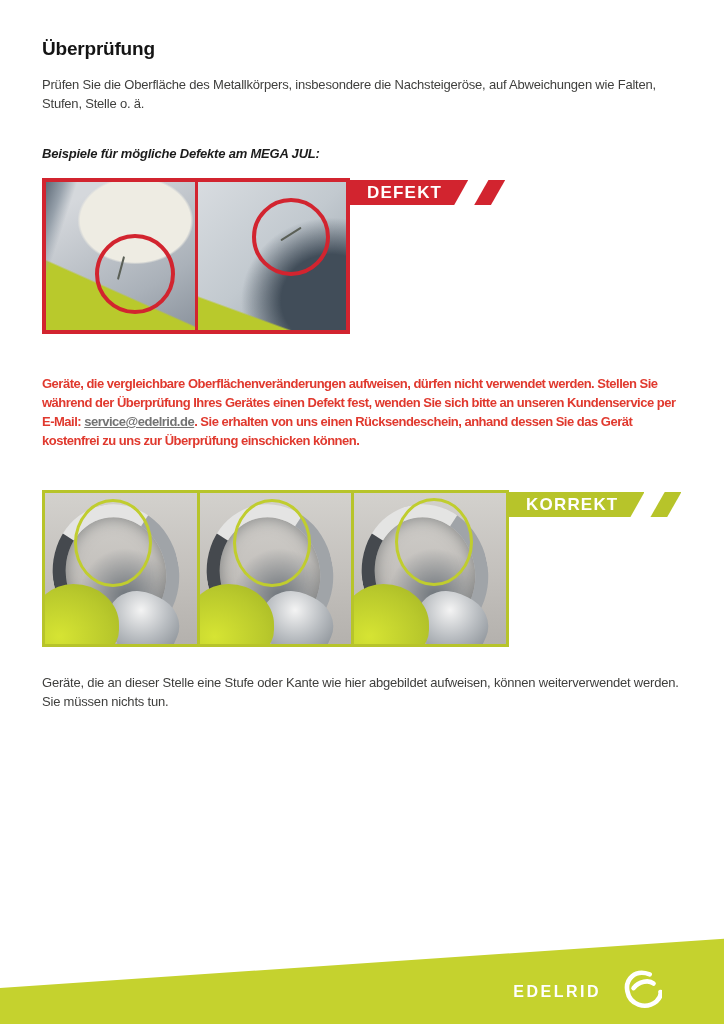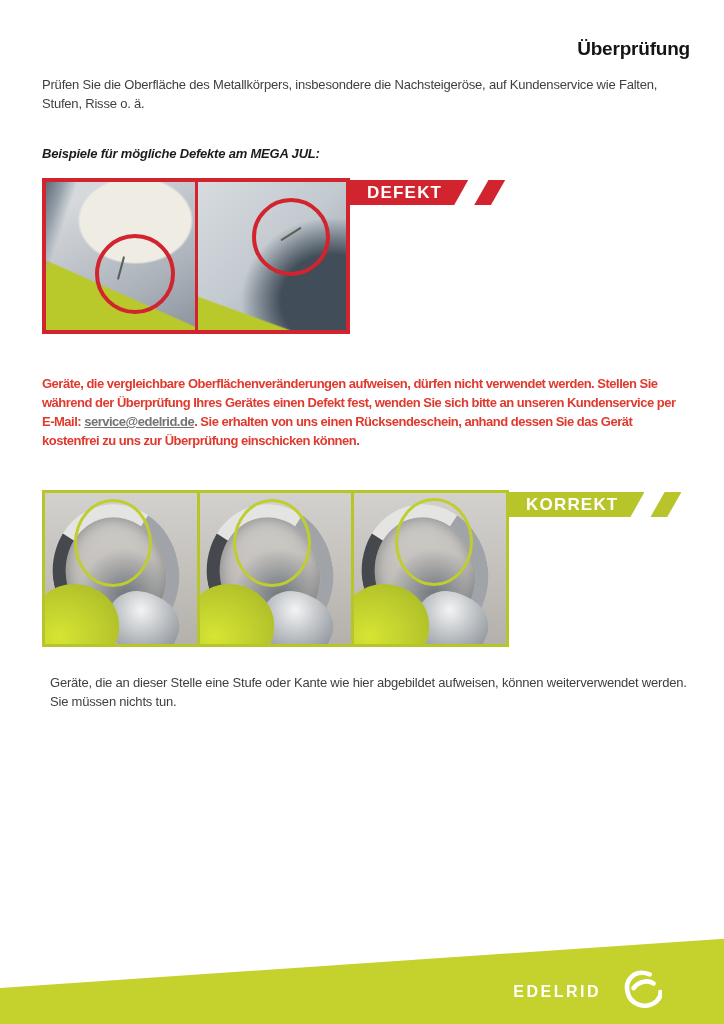--- a/index.html
+++ b/index.html
@@ -3,21 +3,21 @@
 <meta charset="utf-8">
 <style>
   html,body{margin:0;padding:0;background:#e9e9e9;}
   .page{
     position:relative;width:724px;height:1024px;background:#ffffff;
     font-family:"Liberation Sans",sans-serif;color:#3f3f3d;
     margin:0 auto;overflow:hidden;
   }
   .content{position:absolute;left:42px;top:0;width:648px;}
 
-  .title{margin:38px 0 3px 0;font-size:19px;line-height:22px;font-weight:bold;color:#141414;letter-spacing:-0.2px;text-align:right;}
+  .title{margin:38px 0 3px 0;font-size:19px;line-height:22px;font-weight:bold;color:#141414;letter-spacing:-0.2px;}
   .intro{margin:0;font-size:13px;line-height:19px;letter-spacing:-0.2px;}
   .para{margin:15px 0 0 0;font-size:13px;line-height:19px;letter-spacing:-0.2px;}
   .examples{margin:31px 0 0 0;font-size:13px;line-height:19px;font-weight:bold;color:#1c1c1c;letter-spacing:-0.2px;font-style:italic;}
 
   
   .figure-wrap{position:relative;}
   .figure-wrap.defekt{margin-top:15px;height:156px;}
   .figure-wrap.korrekt{margin-top:40px;height:157px;}
   .frame{box-sizing:border-box;display:flex;gap:3px;}
   .frame.defekt{width:308px;height:156px;border:4px solid #d2242f;background:#d2242f;}
@@ -69,37 +69,37 @@
     clip-path:polygon(46% 0,100% 0,54% 100%,0 100%);}
   .banner.defekt-banner{left:308px;}
   .banner.defekt-banner .main,.banner.defekt-banner .tail{background:#d2242f;}
   .banner.korrekt-banner{left:467px;}
   .banner.korrekt-banner .main,.banner.korrekt-banner .tail{background:#b7c42a;}
 
   
   .warning{margin:40px 0 0 0;font-size:13px;line-height:19px;font-weight:bold;
     color:#e0392e;letter-spacing:-0.5px;}
   .warning a{color:#737373;text-decoration:underline;cursor:pointer;}
-  .after-text{margin:26px 0 0 8px;font-size:13px;line-height:19px;letter-spacing:-0.2px;}
+  .after-text{margin:26px 0 0 0;font-size:13px;line-height:19px;letter-spacing:-0.2px;}
 
   
   .footer{position:absolute;left:0;bottom:0;width:724px;height:86px;background:#c5d22e;
     clip-path:polygon(0 58%,100% 1%,100% 100%,0 100%);}
   .logo{position:absolute;right:62px;top:28px;display:flex;align-items:center;gap:21px;color:#fff;}
   .logo-text{font-size:16px;font-weight:bold;letter-spacing:2.5px;line-height:16px;}
   .logo svg{display:block;}
 </style>
 </head>
 <body>
 
 <div class="page">
   <div class="content">
 
     <h1 class="title">Überprüfung</h1>
-    <p class="para">Prüfen Sie die Oberfläche des Metallkörpers, insbesondere die Nachsteigeröse, auf Kundenservice wie Falten, Stufen, Risse o. ä.</p>
+    <p class="para">Prüfen Sie die Oberfläche des Metallkörpers, insbesondere die Nachsteigeröse, auf Abweichungen wie Falten, Stufen, Stelle o. ä.</p>
     <p class="examples">Beispiele für mögliche Defekte am MEGA JUL:</p>
 
     <div class="figure-wrap defekt">
       <div class="frame defekt">
         <div class="photo d1">
           <div class="crack"></div>
           <div class="red-circle"></div>
         </div>
         <div class="photo d2">
           <div class="crack"></div>

